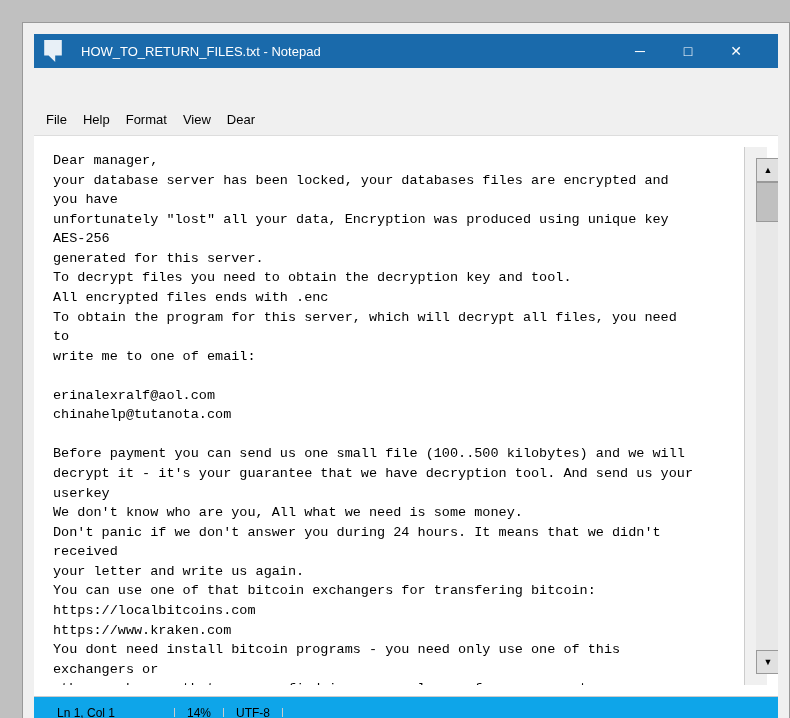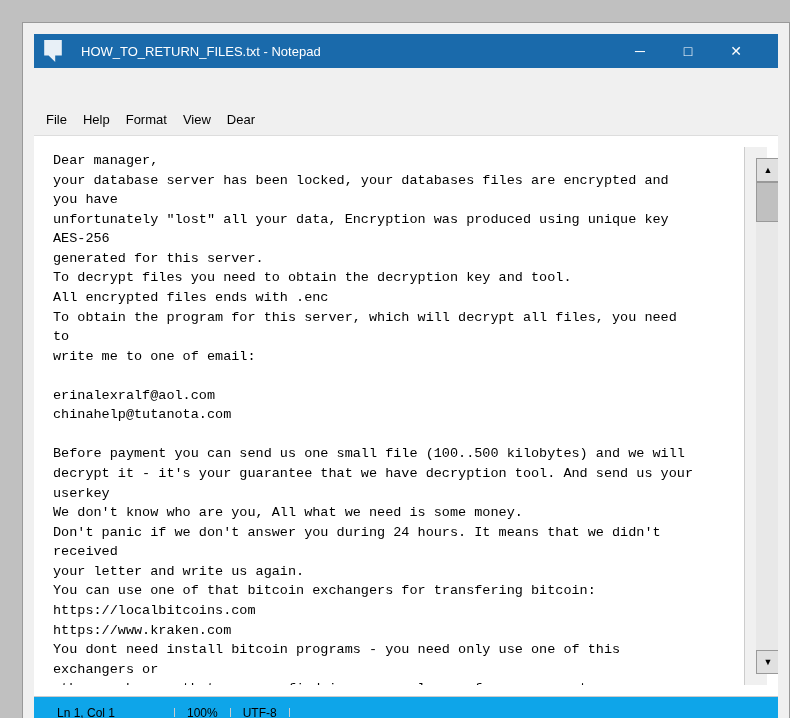--- a/index.html
+++ b/index.html
@@ -234,16 +234,16 @@
       <div class="scrollbar-btn">▲</div>
       <div class="scrollbar-track">
         <div class="scrollbar-thumb"></div>
       </div>
       <div class="scrollbar-btn">▼</div>
     </div>
   </div>
 
   <div class="status-bar">
     <span class="status-segment">Ln 1, Col 1</span>
-    <span class="status-segment">100%</span>
+    <span class="status-segment">14%</span>
     <span class="status-segment">UTF-8</span>
   </div>
 </div>
 
 </body></html>

